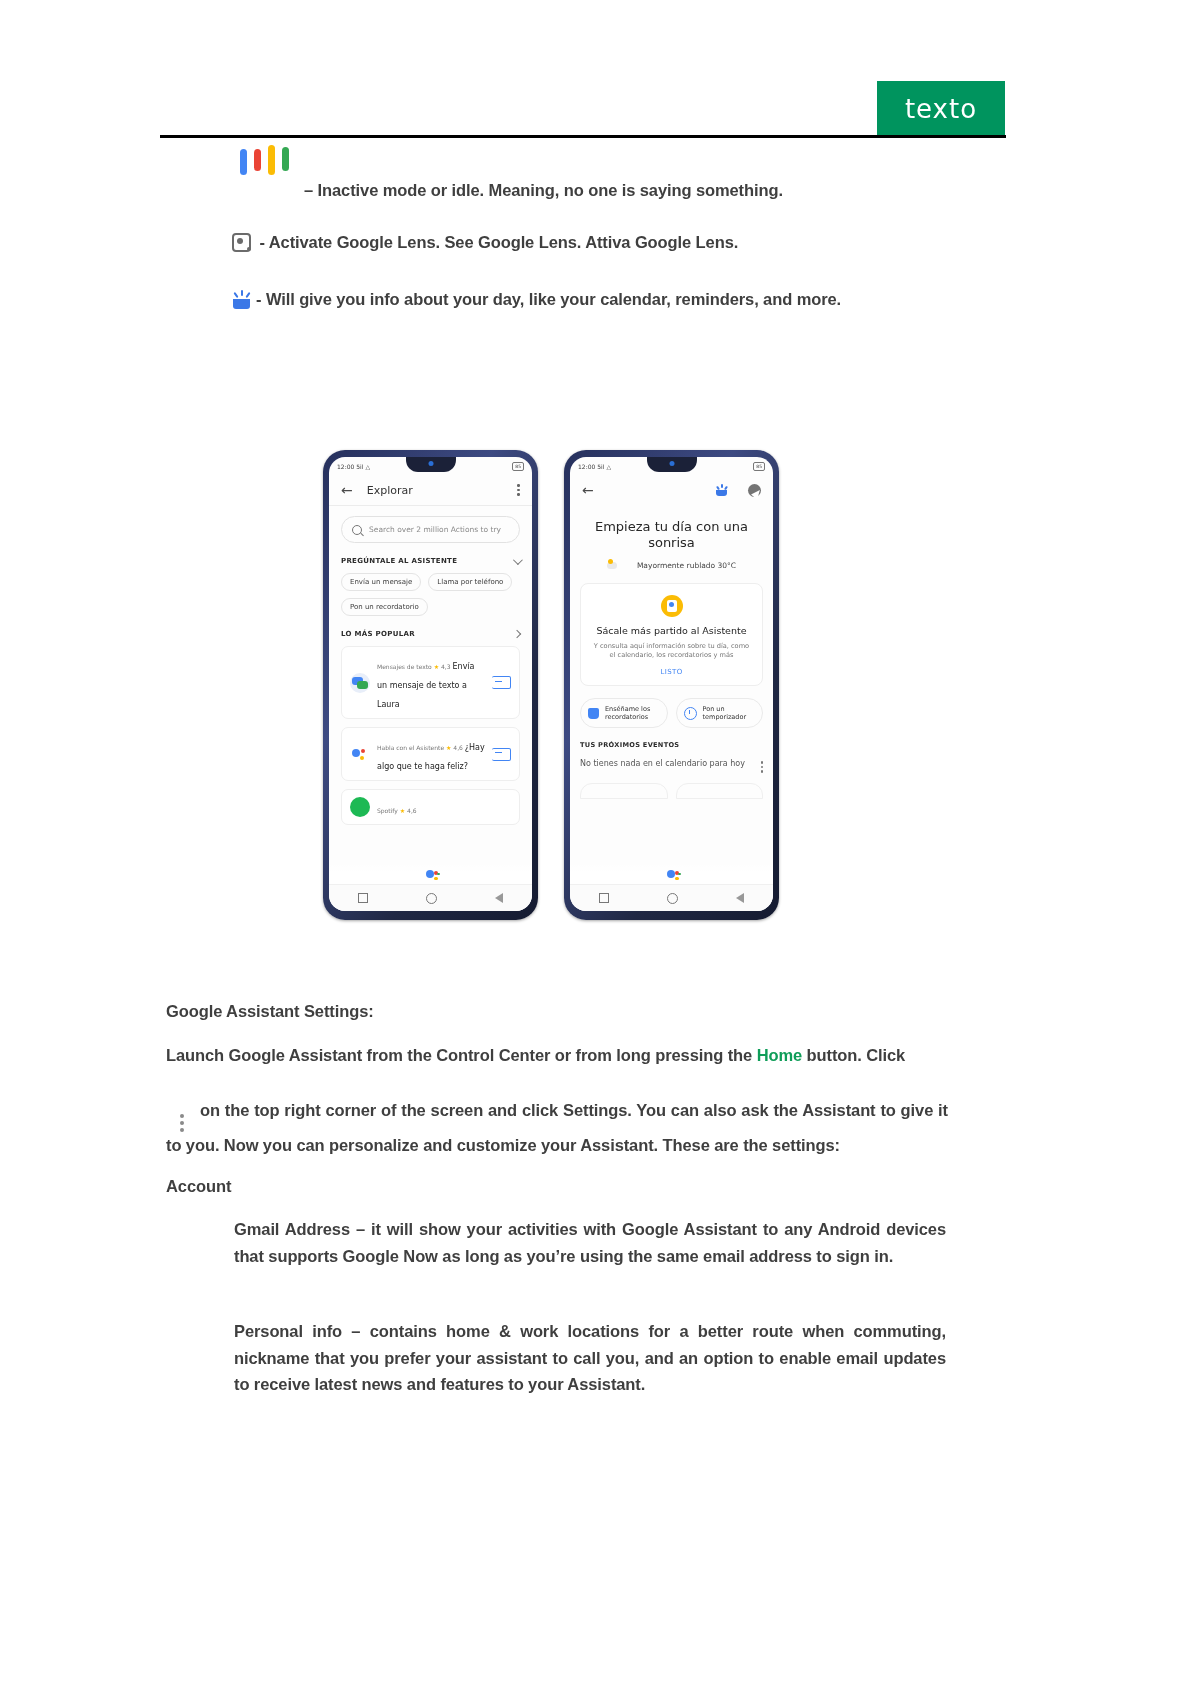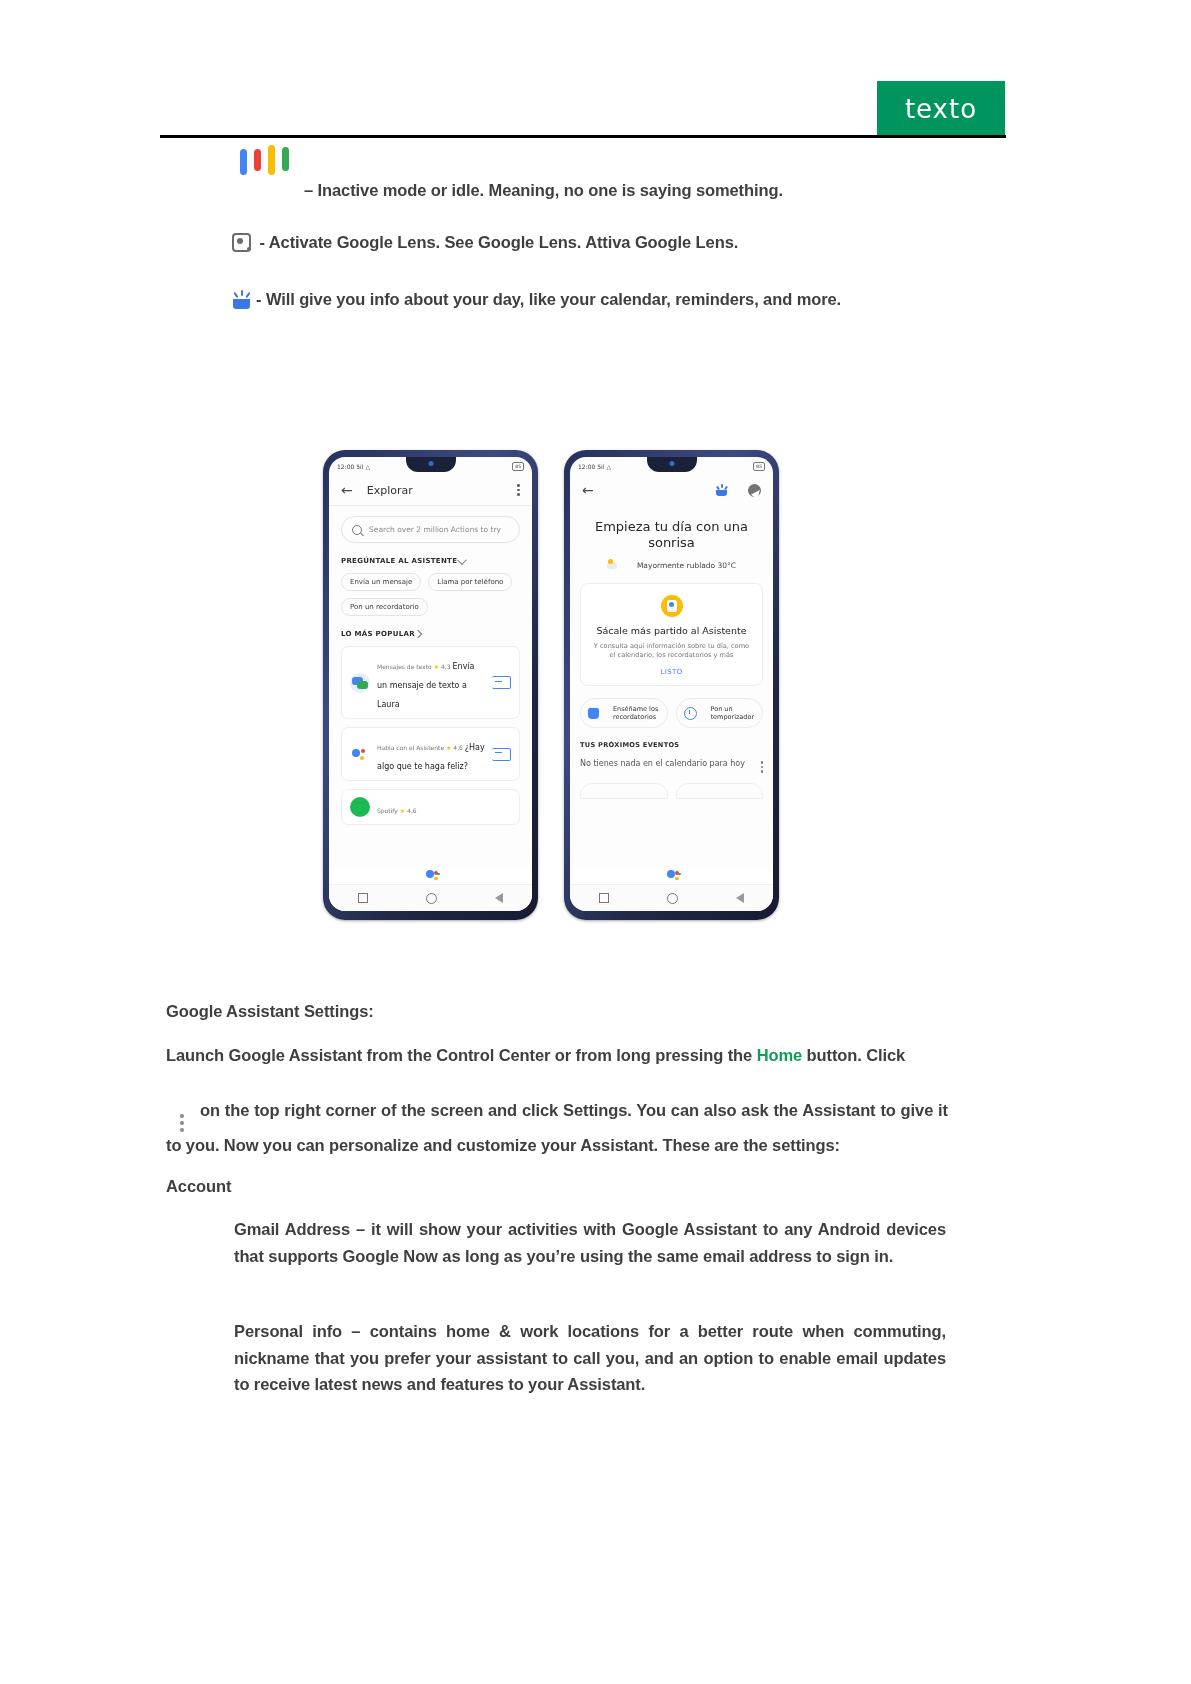--- a/index.html
+++ b/index.html
@@ -294,21 +294,21 @@
   }
 
   .sec-head {
     margin: 14px 12px 0 12px;
     font-size: 7px;
     font-weight: bold;
     color: #2b2b2b;
     letter-spacing: .3px;
     display: flex;
     align-items: center;
-    justify-content: flex-start;
+    justify-content: space-between;
   }
   .chev-d {
     width: 6px; height: 6px;
     border-right: 1.2px solid #777;
     border-bottom: 1.2px solid #777;
     transform: rotate(45deg) translateY(-2px);
   }
   .chev-r {
     width: 5px; height: 5px;
     border-right: 1.2px solid #777;
@@ -493,21 +493,21 @@
     gap: 8px;
     margin: 12px 10px 0 10px;
   }
   .pill {
     flex: 1;
     border: 1px solid #eaeaea;
     border-radius: 16px;
     padding: 6px 7px;
     display: flex;
     align-items: center;
-    gap: 14px;
+    gap: 6px;
     font-size: 6.5px;
     color: #333;
     line-height: 1.3;
   }
   .pill .ico {
     width: 11px; height: 11px;
     flex: 0 0 auto;
     position: relative;
   }
   .pill .ico.hand {

